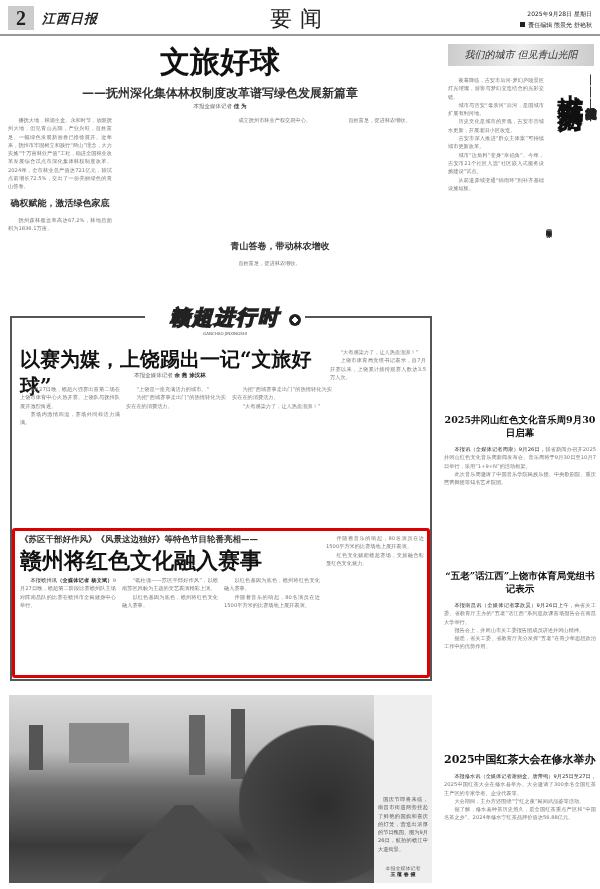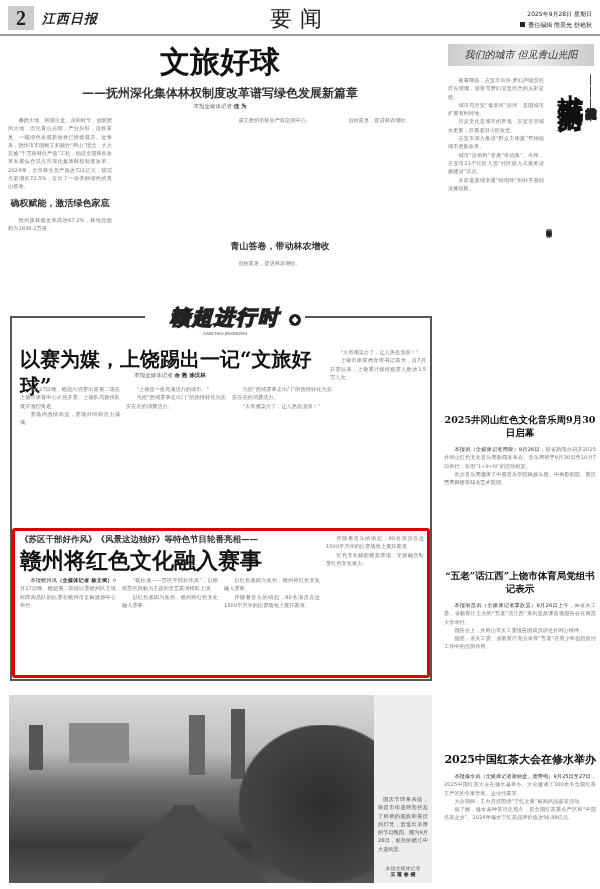--- a/index.html
+++ b/index.html
@@ -134,19 +134,19 @@
 </div>
 <div class="abs" style="left:444px;top:570px;width:152px">
   <div style="font:bold 9.5px 'DejaVu Serif',serif;color:#111;text-align:center">“五老”话江西”上饶市体育局党组书记表示</div>
   <div class="txt" style="margin-top:5px;height:140px">
       <p><span style="color:#333">本报南昌讯（全媒体记者李政昊）9月26日上午，</span><span>由省关工委、省教育厅主办的“五老”话江西”系列思政课首场报告会在南昌大学举行。</span></p>
       <p>报告会上，井冈山市关工委报告团成员讲述井冈山精神。</p>
       <p>据悉，省关工委、省教育厅充分发挥“五老”在青少年思想政治工作中的优势作用。</p>
     </div>
 </div>
 <div class="abs" style="left:444px;top:752px;width:152px">
-  <div style="font:bold 11px 'DejaVu Serif',serif;color:#111;text-align:right">2025中国红茶大会在修水举办</div>
+  <div style="font:bold 11px 'DejaVu Serif',serif;color:#111;text-align:left">2025中国红茶大会在修水举办</div>
   <div class="txt" style="margin-top:5px;height:110px">
       <p><span style="color:#333">本报修水讯（全媒体记者谢丽金、唐蕾鸣）9月25日至27日，</span><span>2025中国红茶大会在修水县举办。大会邀请了300余名全国红茶主产区的专家学者、企业代表等。</span></p>
       <p>大会期间，主办方还围绕“宁红之夜”民间武品鉴等活动。</p>
       <p>据了解，修水县种茶历史悠久，是全国红茶重点产区和“中国名茶之乡”。2024年修水宁红茶品牌价值达56.88亿元。</p>
     </div>
 </div>
 
 </body></html>

